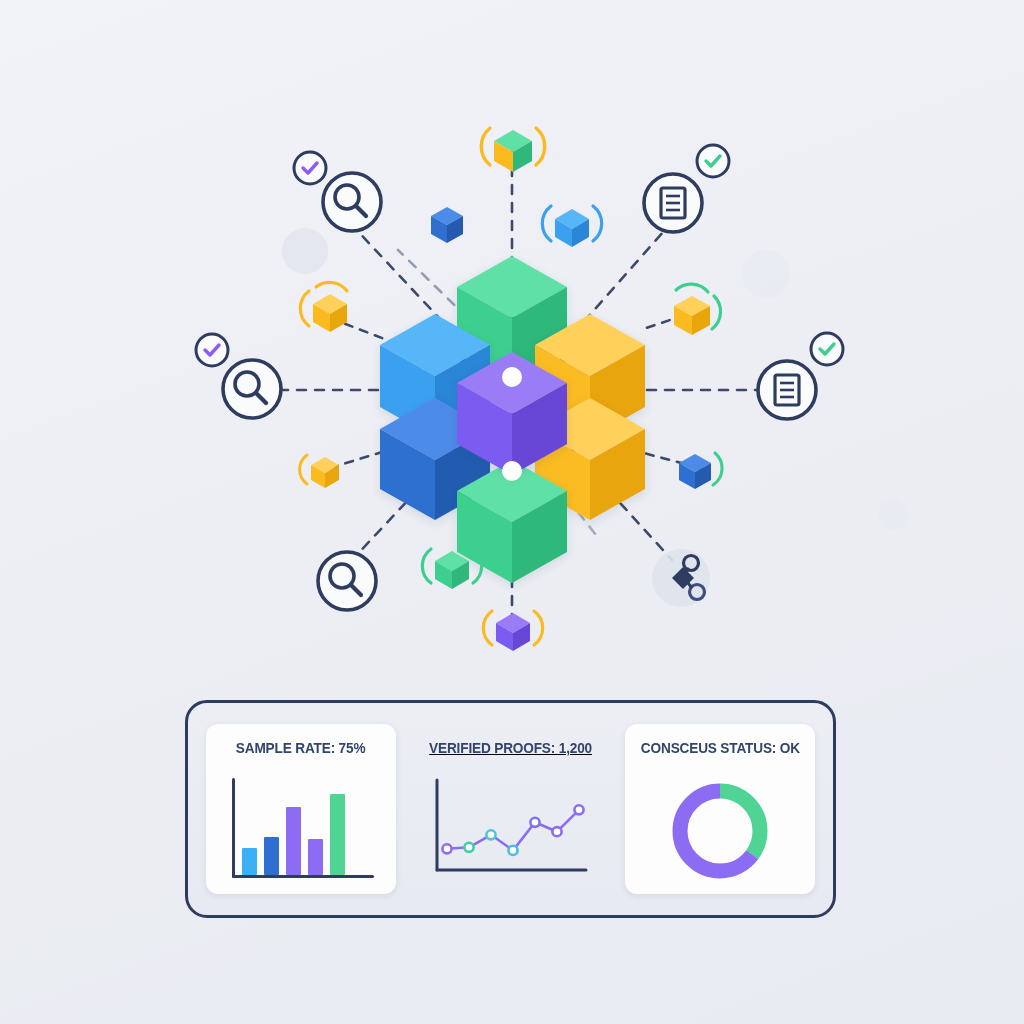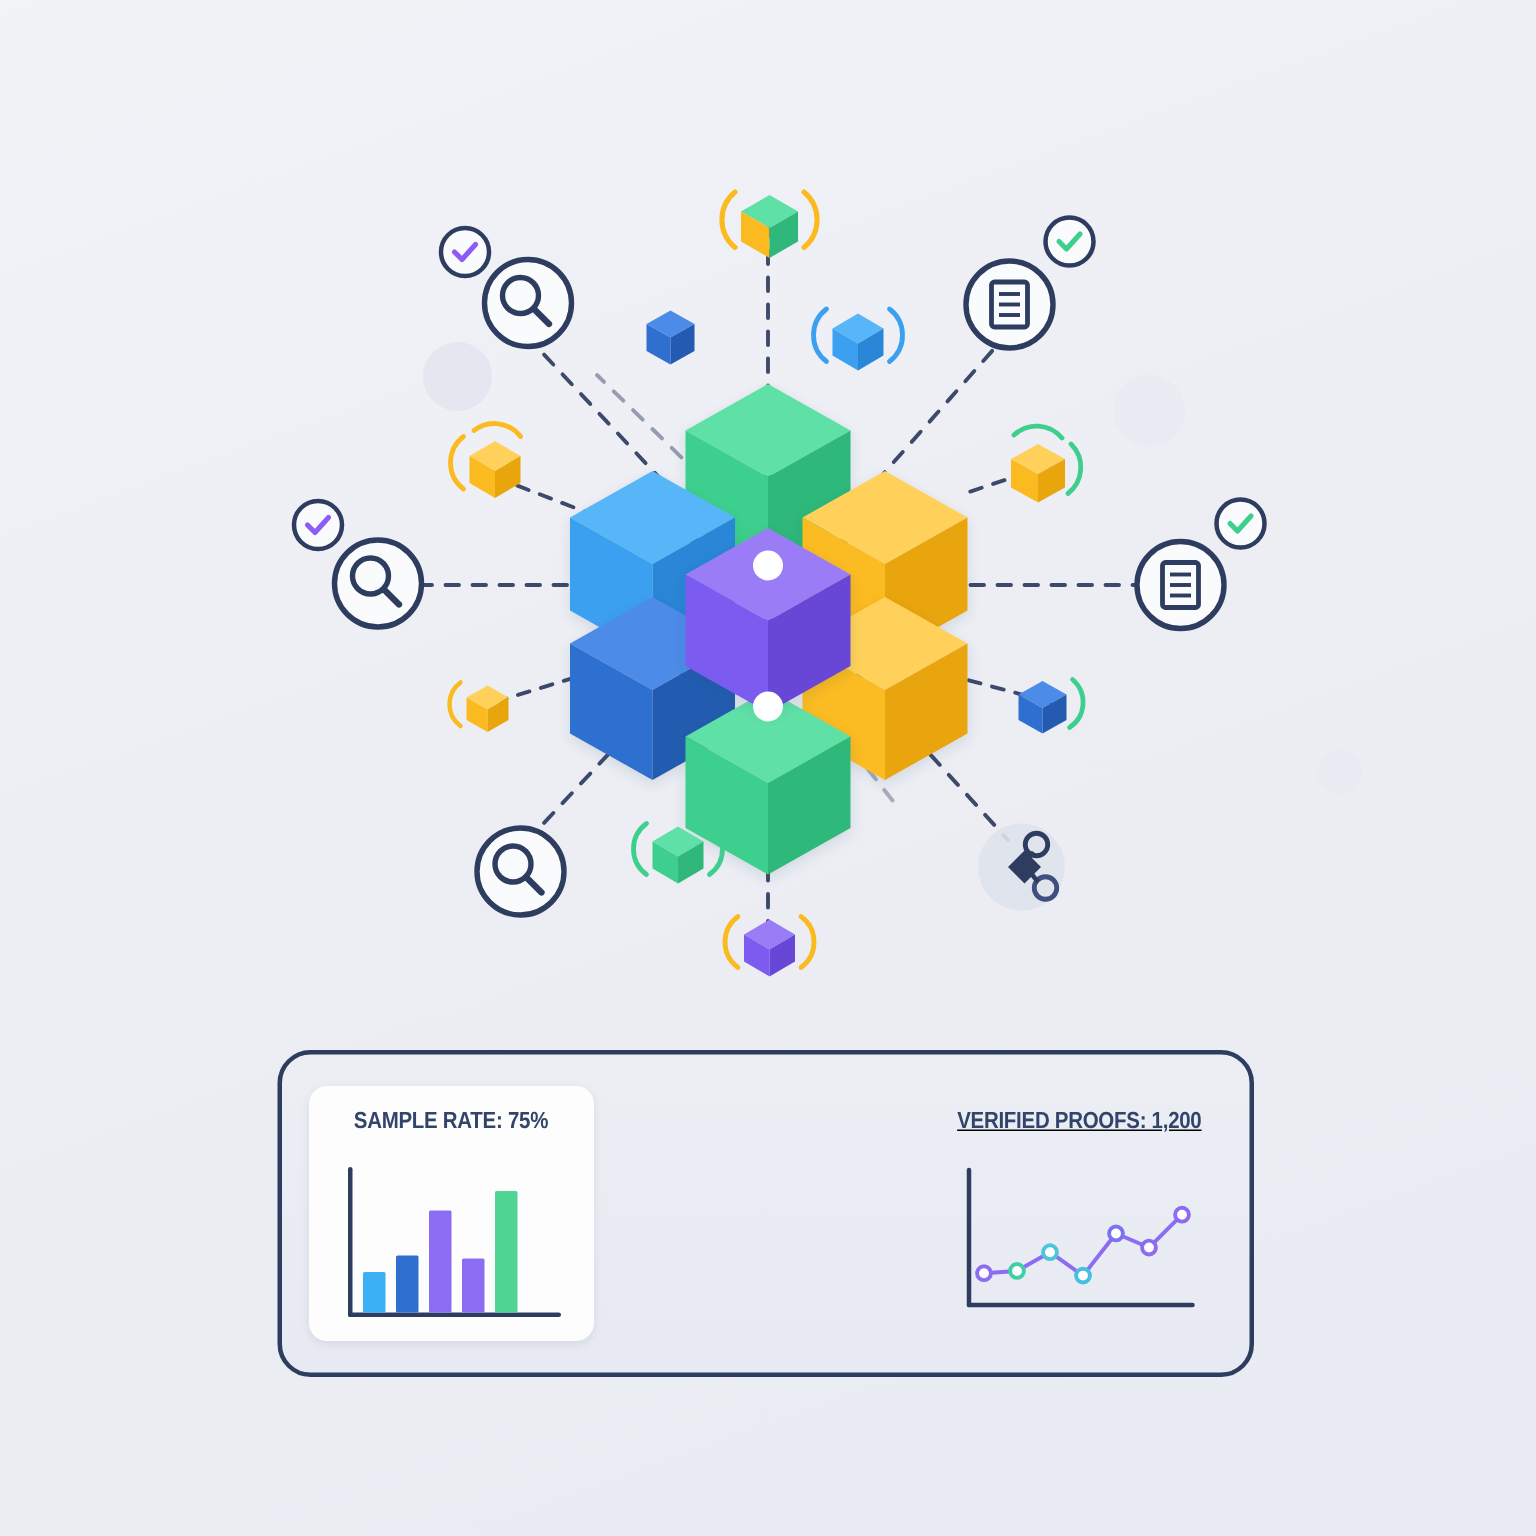--- a/index.html
+++ b/index.html
@@ -358,14 +358,27 @@
                 <circle cx="82.0" cy="72.4" r="4.6" fill="#ffffff" stroke="#46bfe0" stroke-width="2.6"></circle>
                 <circle cx="104.0" cy="44.3" r="4.6" fill="#ffffff" stroke="#7c74ee" stroke-width="2.6"></circle>
                 <circle cx="126.0" cy="53.7" r="4.6" fill="#ffffff" stroke="#8b6cf2" stroke-width="2.6"></circle>
                 <circle cx="148.0" cy="31.8" r="4.6" fill="#ffffff" stroke="#8b6cf2" stroke-width="2.6"></circle>
               </g>
           </svg>
         </div>
       </div>
     </div>
 
+    <div class="card">
+      <div class="card-title">CONSCEUS STATUS: OK</div>
+      <div class="card-figure">
+        <div class="donut-wrap">
+          <svg width="104" height="104" viewBox="0 0 104 104">
+            <g id="donut-arcs" transform="rotate(-90 52 52)">
+                <circle cx="52" cy="52" r="40" fill="none" stroke="#4fd493" stroke-width="15" stroke-dasharray="87.96 251.33" stroke-dashoffset="0.00"></circle>
+                <circle cx="52" cy="52" r="40" fill="none" stroke="#8b6cf2" stroke-width="15" stroke-dasharray="163.36 251.33" stroke-dashoffset="-87.96"></circle>
+              </g>
+          </svg>
+        </div>
+      </div>
+    </div>
   </div>
 </div>
 
 </body></html>

